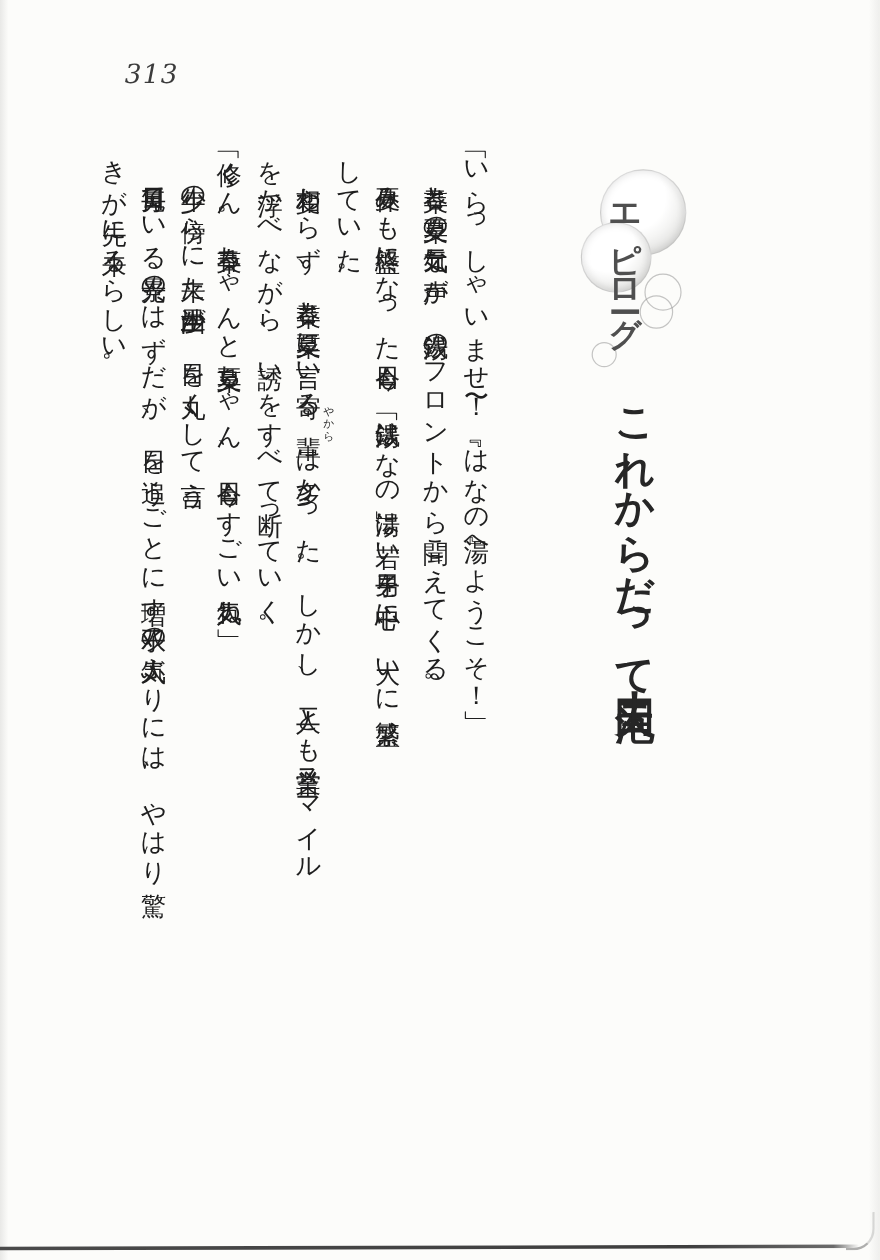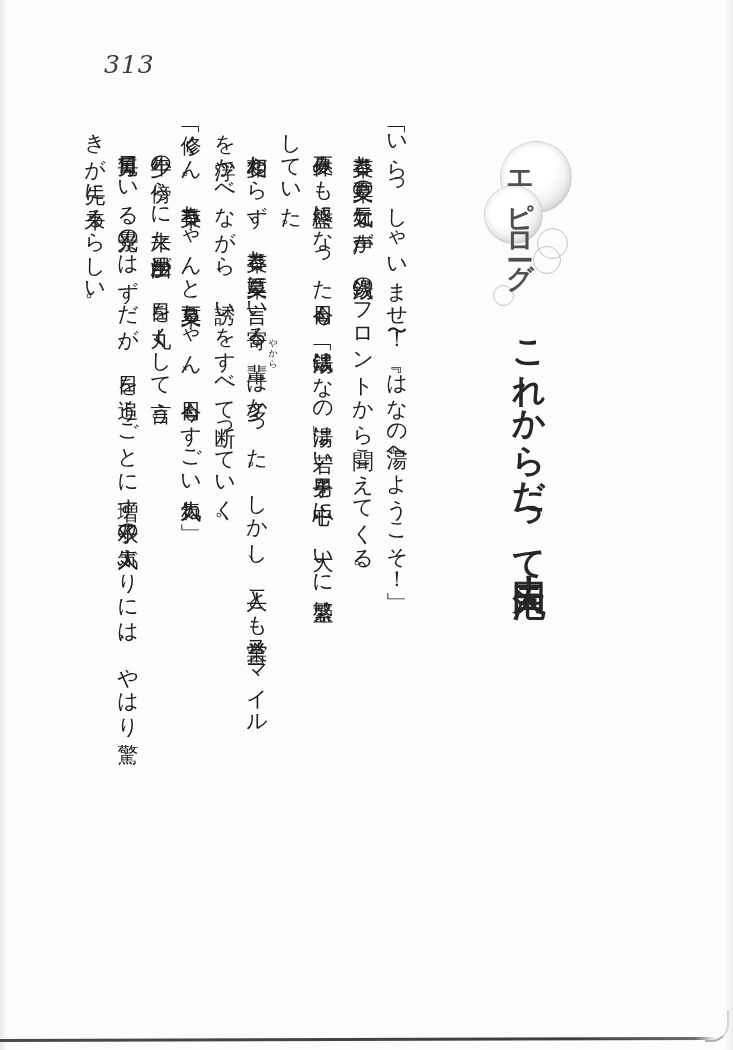--- a/index.html
+++ b/index.html
@@ -29,21 +29,21 @@
   }
   .corner-curve{
     position:absolute;right:4px;top:1010px;width:22px;height:30px;
     border-right:2px solid rgba(120,120,120,.25);
     border-bottom:2px solid rgba(80,80,80,.45);
     border-bottom-right-radius:18px;
   }
   
   .page-number{
     position:absolute;left:104px;top:50px;
-    font-style:italic;font-size:25px;letter-spacing:1px;color:#3c3c3c;
+    font-style:italic;font-size:22px;letter-spacing:1px;color:#3c3c3c;
   }
   
   .bubble{position:absolute;border-radius:50%;}
   .bubble-fill{
     background:radial-gradient(circle at 38% 32%, #ffffff 42%, #f4f4f3 58%, #dcdcda 82%, #ececea 96%);
     box-shadow:inset 0 0 7px rgba(0,0,0,.13), inset 2px 3px 4px rgba(255,255,255,.9);
     border:1px solid rgba(150,150,150,.35);
   }
   .bubble-outline{background:transparent;border:1.5px solid rgba(150,150,150,.55);}
   .b1{left:500px;top:141px;width:70px;height:70px;}

